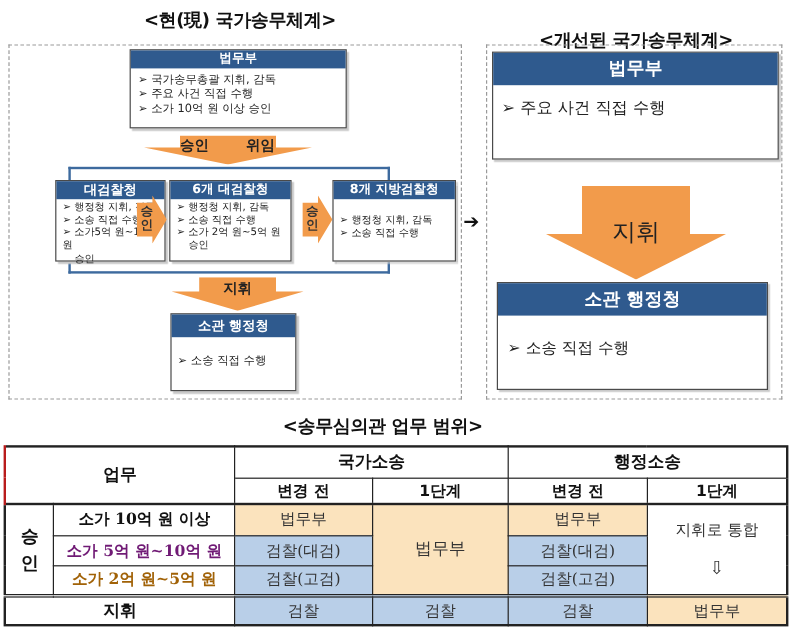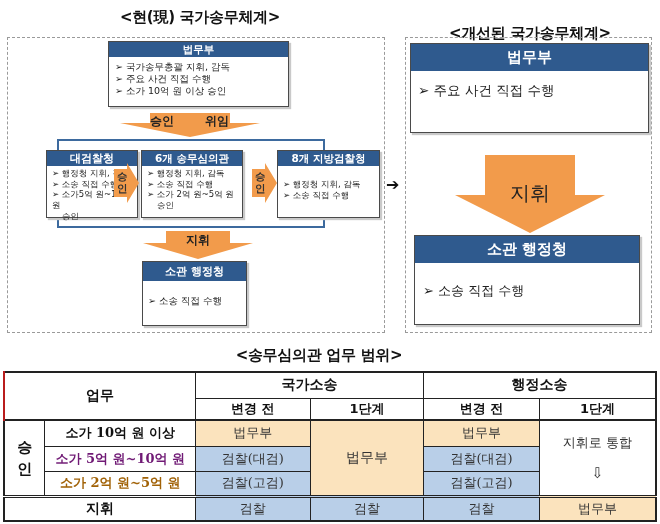--- a/index.html
+++ b/index.html
@@ -64,21 +64,21 @@
     <div style="padding-left:10px;">승인</div>
   </div>
 </div>
 
 <svg class="abs" style="left:114px; top:163px;" width="25" height="40" viewBox="0 0 25 40">
   <polygon points="0,6 13,6 13,0 25,20 13,40 13,34 0,34" fill="#f29b4b"></polygon>
 </svg>
 <div class="abs" style="left:117px; top:170px; width:12px; font-size:10.5px; font-weight:bold; color:#333; line-height:12px; word-break:break-all;">승인</div>
 
 <div class="box sm" style="left:141px; top:150px; width:102px; height:68px;">
-  <div class="hd" style="font-size:10.5px;">6개 송무심의관</div>
+  <div class="hd" style="font-size:10.5px;">6개 대검찰청</div>
   <div class="bd" style="font-size:8.5px; padding:2px 5px;">
     <div>➢ 행정청 지휘, 감독</div>
     <div>➢ 소송 직접 수행</div>
     <div>➢ 소가 2억 원~5억 원</div>
     <div style="padding-left:10px;">승인</div>
   </div>
 </div>
 
 <svg class="abs" style="left:252px; top:163px;" width="25" height="40" viewBox="0 0 25 40">
   <polygon points="0,6 13,6 13,0 25,20 13,40 13,34 0,34" fill="#f29b4b"></polygon>

